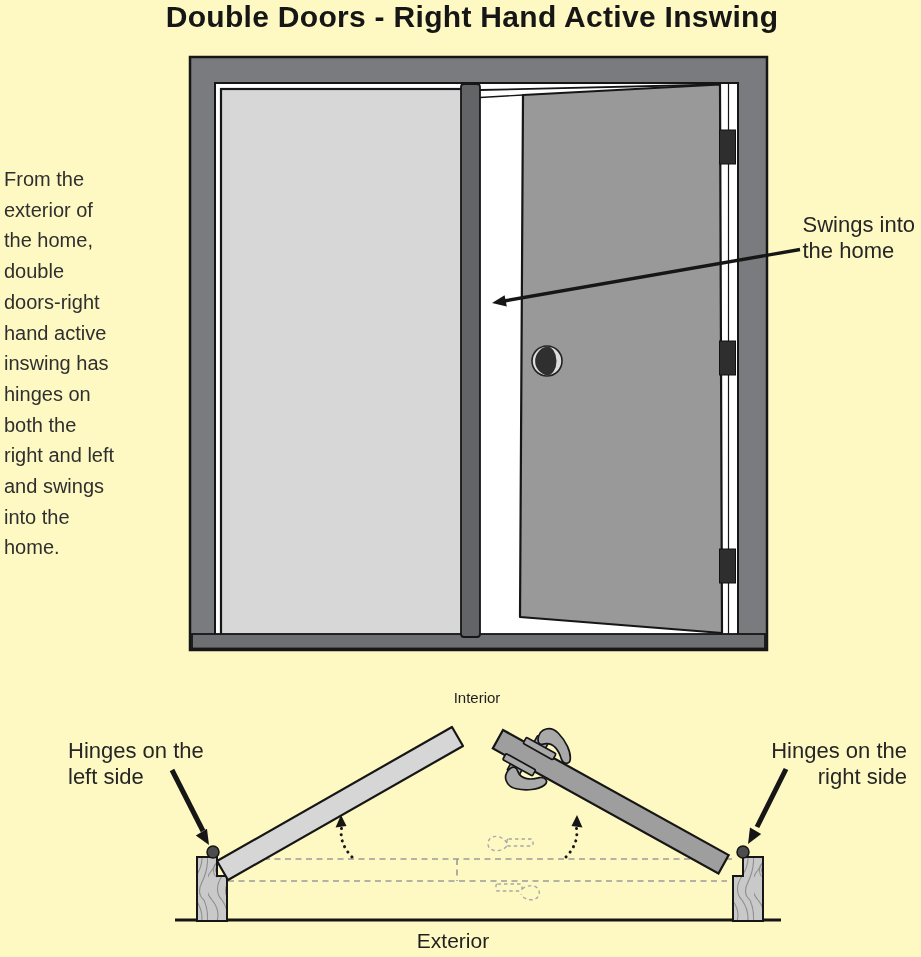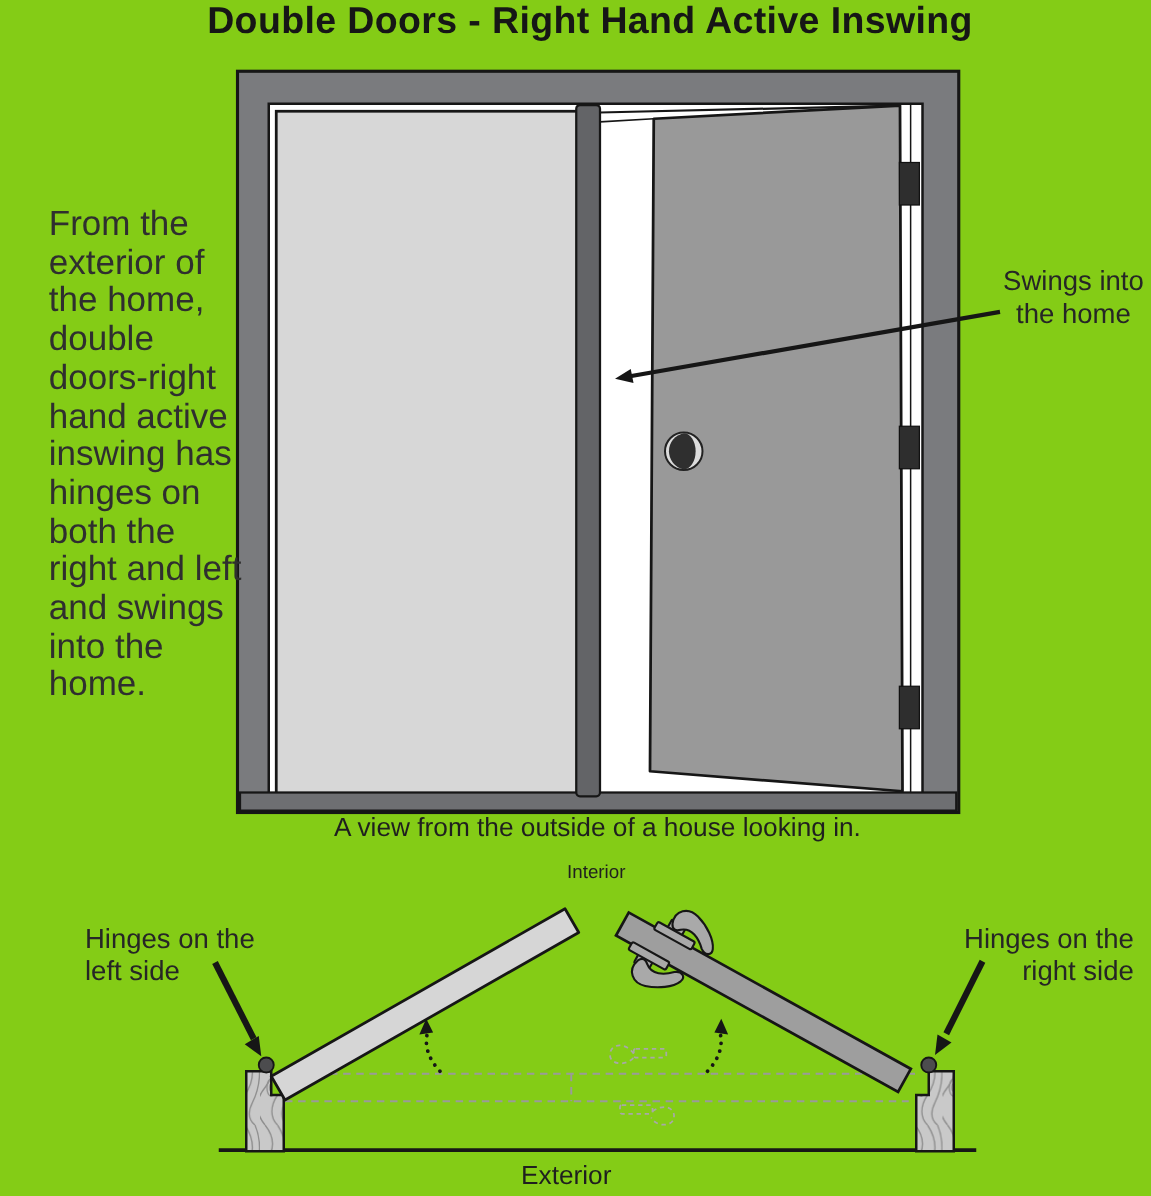--- a/index.html
+++ b/index.html
@@ -1,30 +1,30 @@
 <!DOCTYPE html>
 <html><head>
 <meta charset="utf-8">
 <style>
   html,body{margin:0;padding:0;background:#ffffff;}
   .stage{
-    position:relative;width:921px;height:957px;background:#84cc16;
+    position:relative;width:921px;height:957px;background:#fef9c3;
     font-family:"Liberation Sans",sans-serif;color:#222;overflow:hidden;
   }
   .art{position:absolute;left:0;top:0;width:921px;height:957px;}
   .txt{position:absolute;white-space:pre-line;}
   .title{
     top:0px;left:472px;transform:translateX(-50%);
     font-size:30px;font-weight:700;letter-spacing:.3px;color:#161616;white-space:nowrap;
   }
   .paragraph{
-    left:4px;top:164px;width:185px;font-size:28px;line-height:30.7px;color:#2f2f2f;margin-left:35px;
+    left:4px;top:164px;width:185px;font-size:20px;line-height:30.7px;color:#2f2f2f;
   }
   .swings-label{
-    top:212px;right:6px;text-align:center;font-size:22px;line-height:26px;color:#262626;
+    top:212px;right:6px;text-align:left;font-size:22px;line-height:26px;color:#262626;
   }
   .caption{
     top:651px;left:478px;transform:translateX(-50%);font-size:21px;color:#1f1f1f;white-space:nowrap;
   }
   .interior-label{top:689px;left:477px;transform:translateX(-50%);font-size:15px;color:#1f1f1f;white-space:nowrap;}
   .exterior-label{top:929px;left:453px;transform:translateX(-50%);font-size:21px;color:#1f1f1f;white-space:nowrap;}
   .hinges-left-label{left:68px;top:738px;font-size:22px;line-height:26px;color:#262626;text-align:left;}
   .hinges-right-label{right:14px;top:738px;font-size:22px;line-height:26px;color:#262626;text-align:right;}
 </style>
 </head>
@@ -151,21 +151,20 @@
 hinges on
 both the
 right and left
 and swings
 into the
 home.</div>
 
   <div class="txt swings-label">Swings into
 the home</div>
 
-  <div class="txt caption">A view from the outside of a house looking in.</div>
 
   <div class="txt interior-label">Interior</div>
 
   <div class="txt exterior-label">Exterior</div>
 
   <div class="txt hinges-left-label">Hinges on the
 left side</div>
 
   <div class="txt hinges-right-label">Hinges on the
 right side</div>

